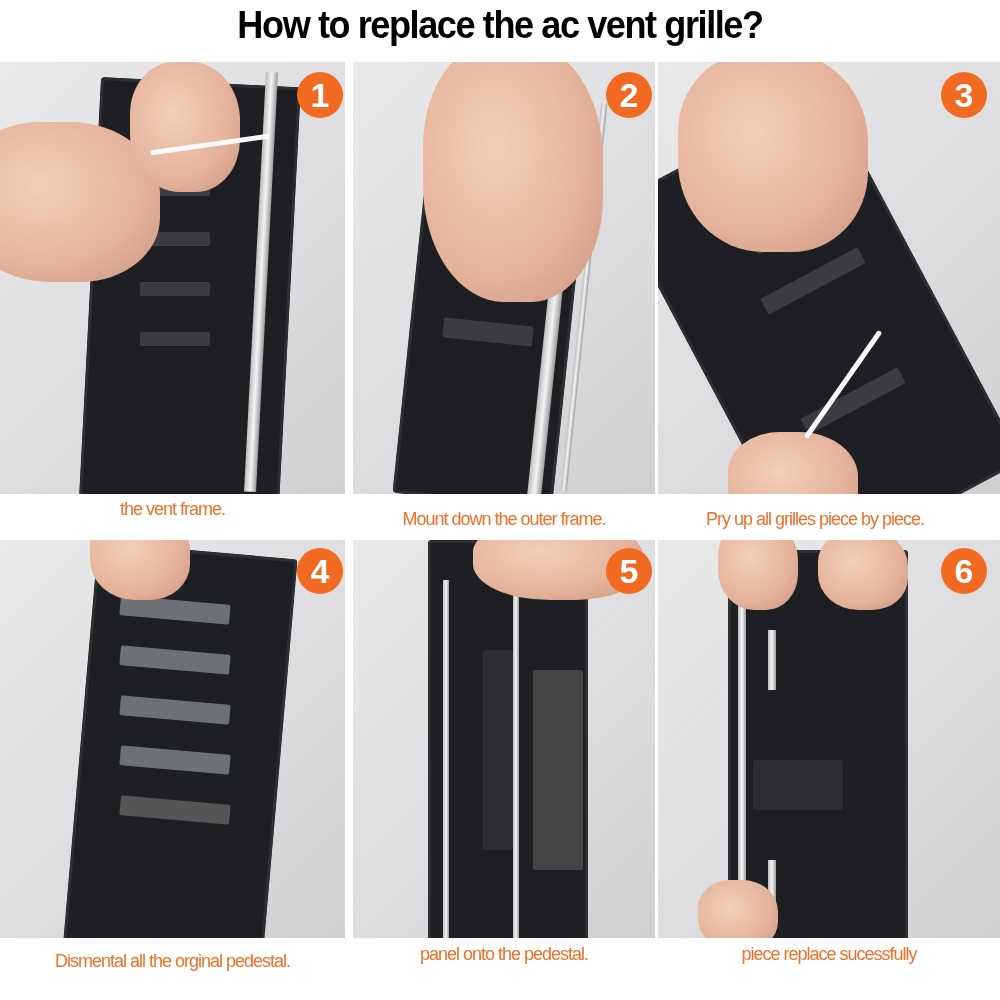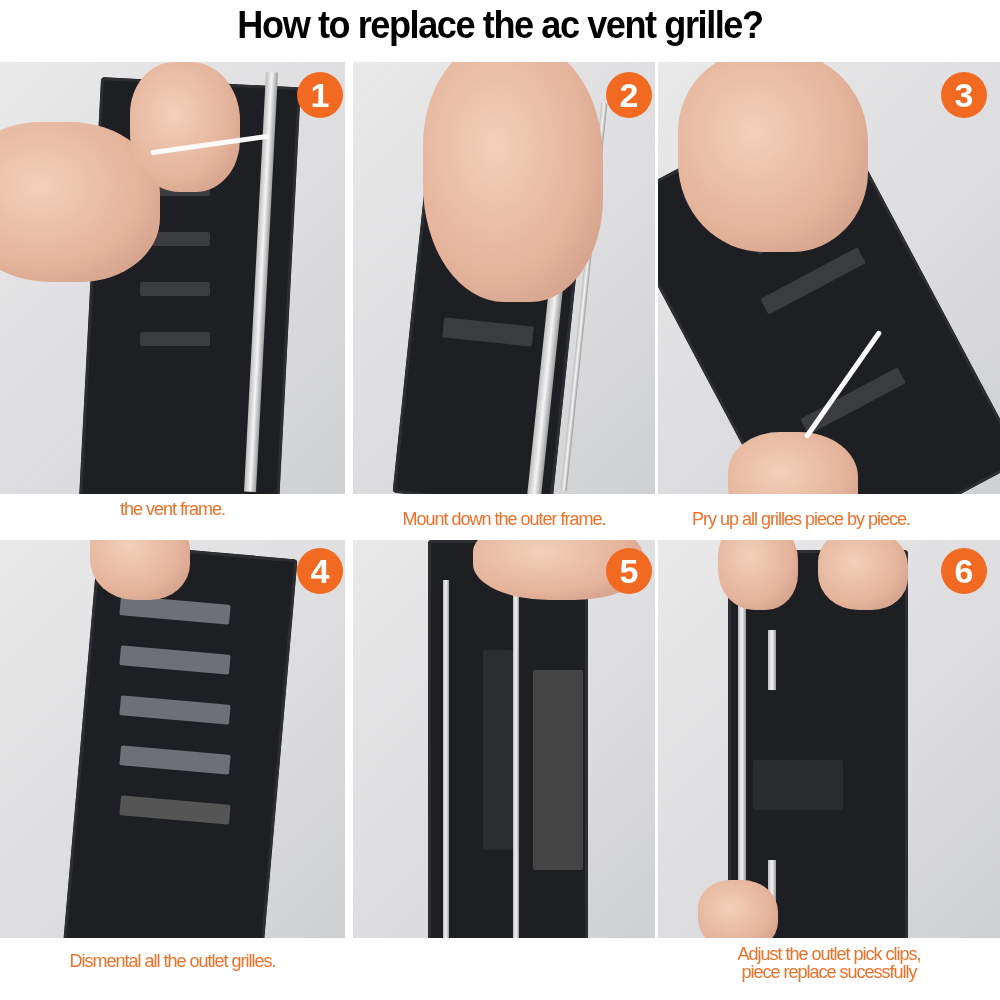--- a/index.html
+++ b/index.html
@@ -59,63 +59,63 @@
     <div class="vent" style="left:40px;top:60px;width:240px;height:420px;transform:rotate(-28deg);"></div>
     <div class="slat" style="left:90px;top:150px;width:110px;height:18px;transform:rotate(-28deg);"></div>
     <div class="slat" style="left:100px;top:210px;width:110px;height:18px;transform:rotate(-28deg);"></div>
     <div class="slat" style="left:140px;top:330px;width:110px;height:18px;transform:rotate(-28deg);"></div>
     <div class="hand" style="left:20px;top:-10px;width:190px;height:200px;"></div>
     <div class="hand" style="left:70px;top:370px;width:130px;height:100px;"></div>
     <div class="swab" style="left:120px;top:320px;width:130px;height:5px;transform:rotate(-55deg);"></div>
   </div>
   <div class="badge" style="left:283px;top:10px;">3</div>
 </div>
-<div class="caption" style="left:630px;top:510px;width:342px;">
+<div class="caption" style="left:644px;top:510px;width:342px;">
   <div>Pry up all grilles piece by piece.</div>
 </div>
 
 <div class="panel" style="left:0;top:540px;width:345px;height:398px;">
   <div class="photo bg-wall">
     <div class="vent" style="left:80px;top:10px;width:200px;height:410px;transform:rotate(5deg);"></div>
     <div class="slat" style="left:120px;top:60px;width:110px;height:20px;background:#6d7075;transform:rotate(5deg);"></div>
     <div class="slat" style="left:120px;top:110px;width:110px;height:20px;background:#6d7075;transform:rotate(5deg);"></div>
     <div class="slat" style="left:120px;top:160px;width:110px;height:20px;background:#6d7075;transform:rotate(5deg);"></div>
     <div class="slat" style="left:120px;top:210px;width:110px;height:20px;background:#6d7075;transform:rotate(5deg);"></div>
     <div class="slat" style="left:120px;top:260px;width:110px;height:20px;background:#555;transform:rotate(5deg);"></div>
     <div class="hand" style="left:90px;top:-30px;width:100px;height:90px;"></div>
   </div>
   <div class="badge" style="left:297px;top:8px;">4</div>
 </div>
 <div class="caption" style="left:0;top:952px;width:345px;">
-  <div>Dismental all the outlet grilles.</div>
+  <div>Dismental all the orginal pedestal.</div>
 </div>
 
 <div class="panel" style="left:353px;top:540px;width:302px;height:398px;">
   <div class="photo bg-wall">
     <div class="vent" style="left:75px;top:0px;width:160px;height:410px;"></div>
     <div class="chrome" style="left:90px;top:40px;width:6px;height:360px;"></div>
     <div class="chrome" style="left:160px;top:40px;width:6px;height:360px;"></div>
     <div class="slat" style="left:130px;top:110px;width:30px;height:200px;background:#2b2d30;"></div>
     <div class="slat" style="left:180px;top:130px;width:50px;height:200px;background:#444;"></div>
     <div class="hand" style="left:120px;top:-20px;width:170px;height:80px;"></div>
   </div>
   <div class="badge" style="left:253px;top:8px;">5</div>
 </div>
 <div class="caption" style="left:353px;top:945px;width:302px;">
+  <div>panel onto the pedestal.</div>
 </div>
 
 <div class="panel" style="left:658px;top:540px;width:342px;height:398px;">
   <div class="photo bg-wall">
     <div class="vent" style="left:70px;top:10px;width:180px;height:400px;"></div>
     <div class="chrome" style="left:80px;top:30px;width:8px;height:370px;"></div>
     <div class="chrome" style="left:110px;top:90px;width:8px;height:60px;"></div>
     <div class="chrome" style="left:110px;top:320px;width:8px;height:60px;"></div>
     <div class="slat" style="left:95px;top:220px;width:90px;height:50px;background:#2a2c2f;"></div>
     <div class="hand" style="left:60px;top:-20px;width:80px;height:90px;"></div>
     <div class="hand" style="left:160px;top:-10px;width:90px;height:80px;"></div>
     <div class="hand" style="left:40px;top:340px;width:80px;height:70px;"></div>
   </div>
   <div class="badge" style="left:283px;top:8px;">6</div>
 </div>
 <div class="caption" style="left:658px;top:945px;width:342px;">
-  <div>Adjust the outlet pick clips,</div>
   <div>piece replace sucessfully</div>
 </div>
 
 </body></html>

